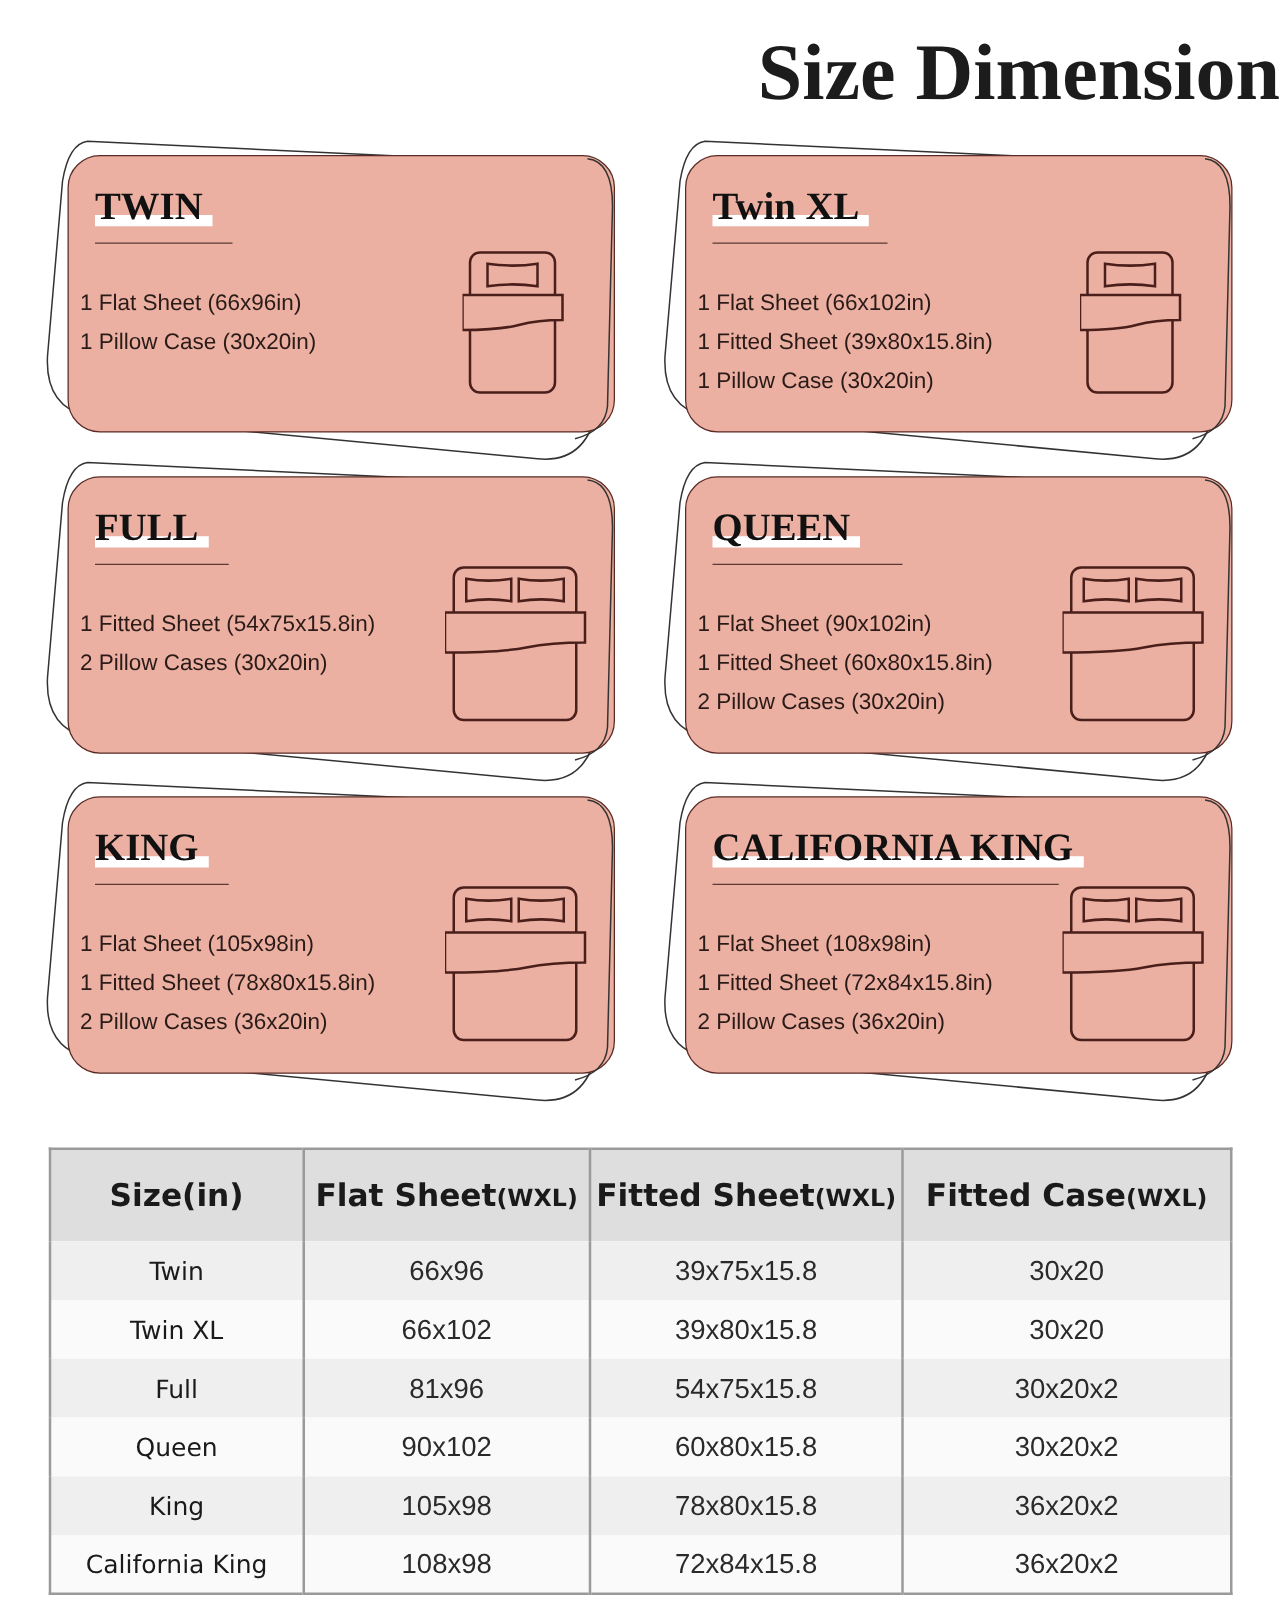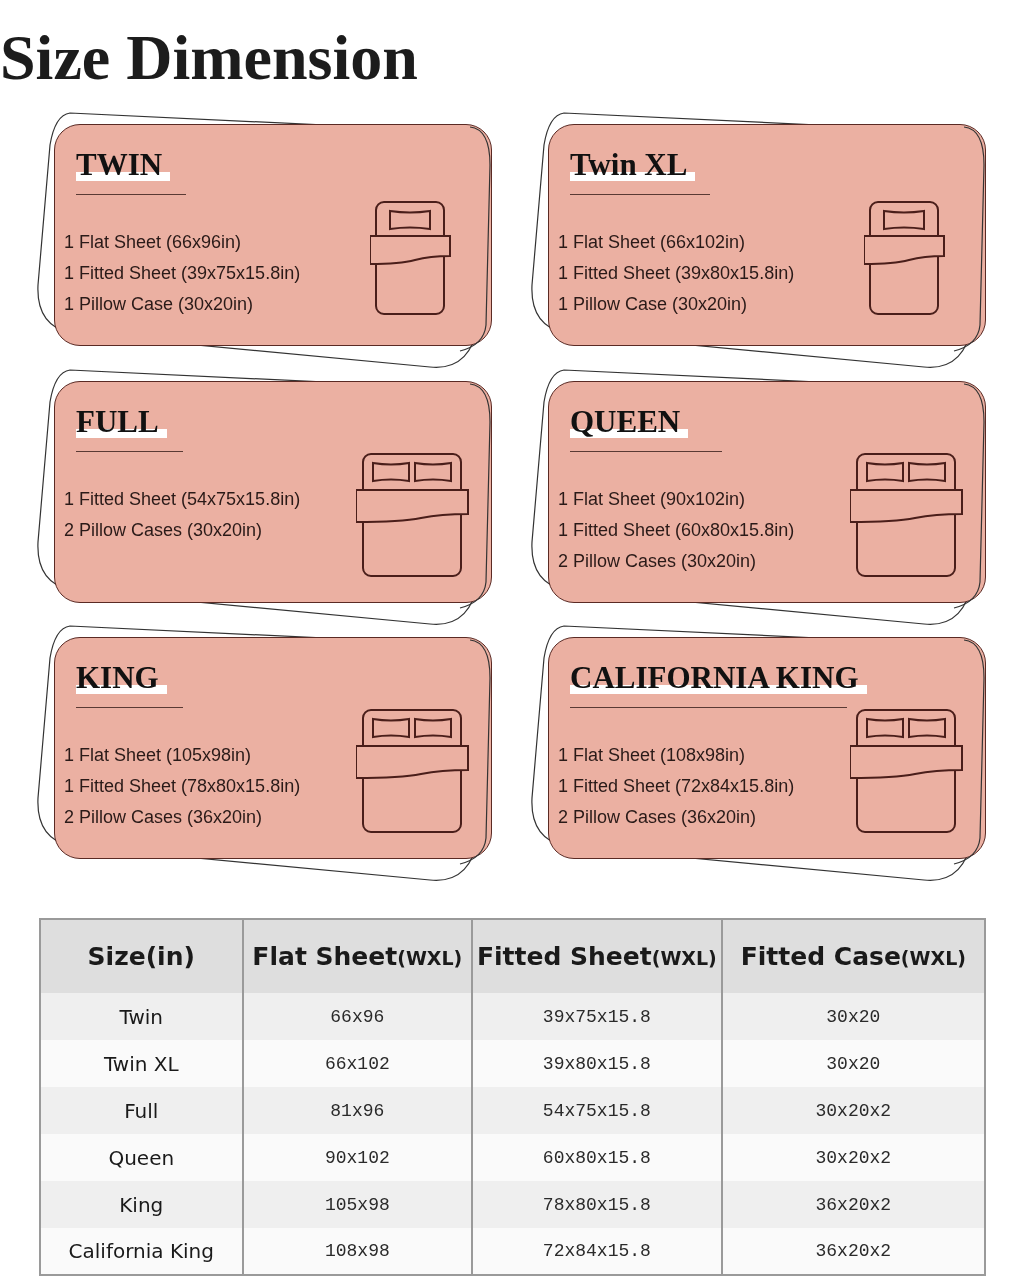--- a/index.html
+++ b/index.html
@@ -1,20 +1,20 @@
 <!DOCTYPE html>
 <html><head>
 <meta charset="utf-8">
 <style>
   * { box-sizing: border-box; margin: 0; padding: 0; }
   html, body { width: 1024px; height: 1280px; background: #ffffff; overflow: hidden; }
   body { position: relative; font-family: "Liberation Sans", sans-serif; color: #1a1a1a; }
 
   .page-title {
-    position: absolute; left: 0; top: 26px; width: 1024px; text-align: left;
+    position: absolute; left: 0; top: 26px; width: 1024px; text-align: right;
     font-family: "Liberation Serif", serif; font-weight: bold; font-size: 64px;
     color: #1c1c1c; letter-spacing: 0px; line-height: 1;
   }
 
   .card {
     position: absolute; width: 470px; height: 260px;
   }
   .card .outline {
     position: absolute; left: 0; top: 0; width: 470px; height: 260px;
     overflow: visible;
@@ -63,23 +63,23 @@
     font-family: "DejaVu Sans", sans-serif;
   }
   .size-table th {
     background: #dedede; height: 74px; font-size: 25px; font-weight: 600;
     color: #1a1a1a; border-left: 2px solid #9a9a9a; text-align: center;
     font-family: "DejaVu Sans", sans-serif;
   }
   .size-table th:first-child { border-left: none; }
   .size-table th .unit { font-size: 19px; font-weight: 600; }
   .size-table td {
-    height: 47px; font-size: 18px; text-align: center; color: #2a2a2a;
+    height: 47px; font-size: 22px; text-align: center; color: #2a2a2a;
     border-left: 2px solid #9a9a9a;
-    font-family: Liberation Mono, monospace;
+    font-family: Liberation Sans, sans-serif;
   }
   .size-table td:first-child {
     border-left: none; font-family: "DejaVu Sans", sans-serif; font-size: 20px; color: #1a1a1a;
   }
   .size-table tr.odd td { background: #efefef; }
   .size-table tr.even td { background: #fafafa; }
   .col1 { width: 203px; } .col2 { width: 230px; } .col3 { width: 250px; } .col4 { width: 264px; }
 </style>
 </head>
 <body>
@@ -107,21 +107,20 @@
     <path d="M40 8 Q25 10 20 40 L8 180 Q6 220 40 228 L400 262 Q440 266 448 220 L455 60 Q456 30 420 26 Z" fill="none" stroke="#333" stroke-width="1.2"></path>
   </svg>
   <div class="fill"></div>
   <svg class="outline" viewBox="0 0 470 260">
     <path d="M440 22 Q460 24 460 60 L456 220 Q454 240 430 246" fill="none" stroke="#333" stroke-width="1.2"></path>
   </svg>
   <div class="heading-wrap"><span class="heading">TWIN</span></div>
   <div class="rule" style="width:110px"></div>
   <div class="items">
     <div>1 Flat Sheet (66x96in)</div>
-    <div>1 Fitted Sheet (39x75x15.8in)</div>
     <div>1 Pillow Case (30x20in)</div>
   </div>
   <svg class="bed" style="left:340px;top:95px" width="82" height="118" viewBox="0 0 82 118">
       <use href="#single-bed"></use>
     </svg>
 </div>
 
 <div class="card" id="card-twinxl">
   <svg class="outline" viewBox="0 0 470 260">
     <path d="M40 8 Q25 10 20 40 L8 180 Q6 220 40 228 L400 262 Q440 266 448 220 L455 60 Q456 30 420 26 Z" fill="none" stroke="#333" stroke-width="1.2"></path>

